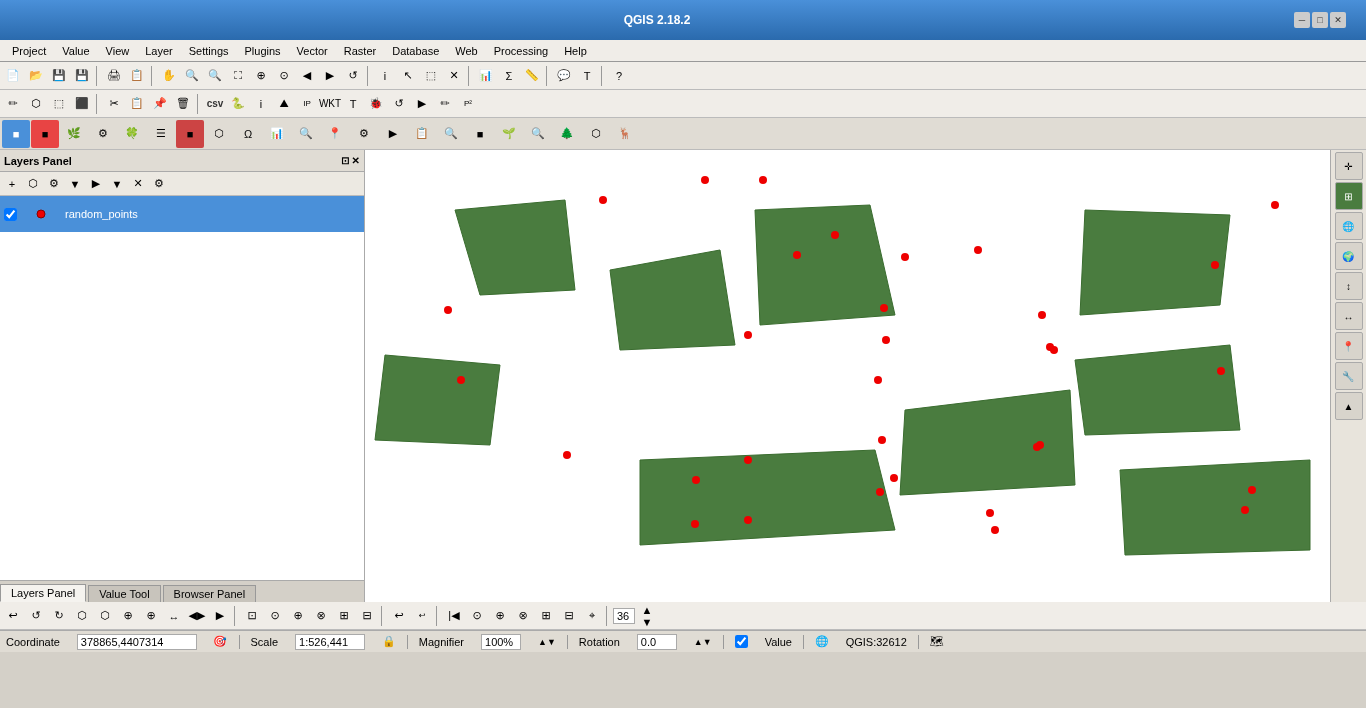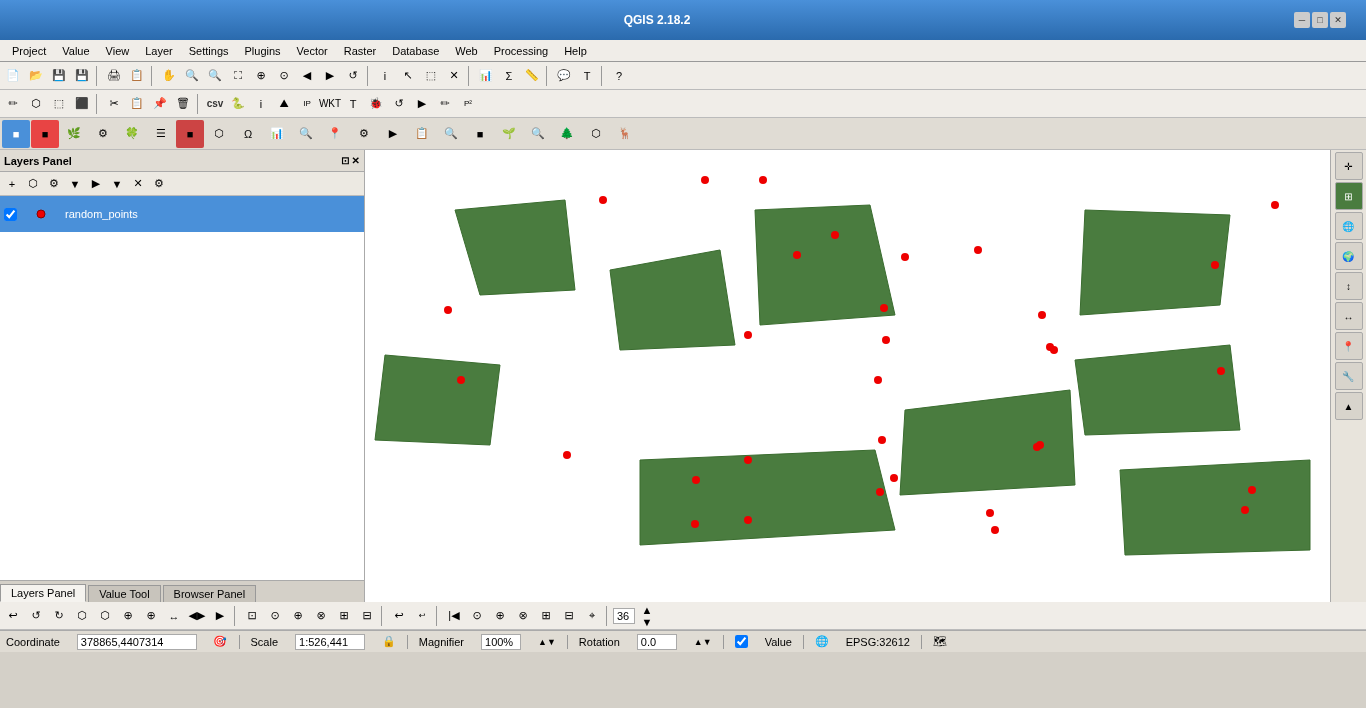--- a/index.html
+++ b/index.html
@@ -468,17 +468,17 @@
     <span style="font-size:9px;">▲▼</span>
   </div>
   <div class="status-separator"></div>
   <div class="status-item">
     <input type="checkbox" checked="" style="">
     <span>Value</span>
   </div>
   <div class="status-separator"></div>
   <div class="status-item">
     <span>🌐</span>
-    <span>EPSG:32612</span>
+    <span>QGIS:32612</span>
   </div>
   <div class="status-separator"></div>
   <span>🗺</span>
 </div>
 
 </body></html>

